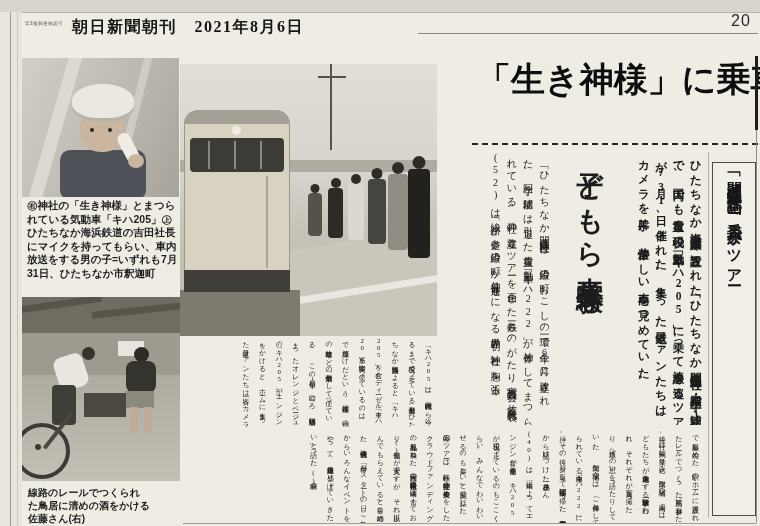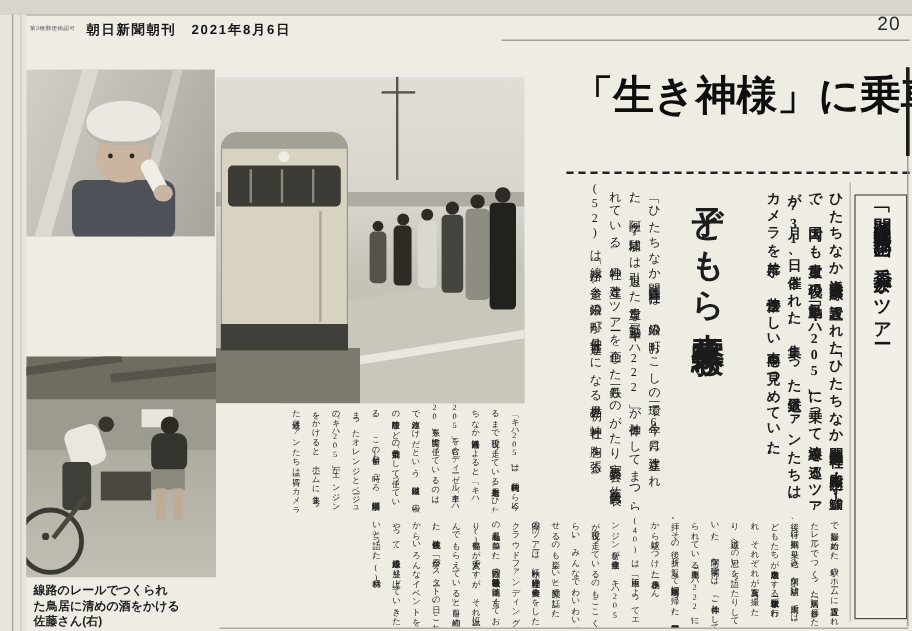--- a/index.html
+++ b/index.html
@@ -5,22 +5,22 @@
   html,body{margin:0;padding:0;background:#cfccc4;}
   .page{position:relative;width:760px;height:526px;background:#efece4;overflow:hidden;
         font-family:"Liberation Serif","DejaVu Serif",serif;color:#1c1c1c;}
   .abs{position:absolute;}
   
   .top-strip{left:0;top:0;width:760px;height:12px;background:#d8d5cd;border-bottom:1px solid #b3b0a8;}
   .left-margin{left:0;top:12px;width:22px;height:514px;background:#e8e5dd;}
   .fold1{left:10px;top:12px;width:1px;height:514px;background:#a39f96;}
   .fold2{left:17px;top:12px;width:1px;height:514px;background:#c9c6be;}
   .permit{left:25px;top:21px;width:46px;font:4.5px "Liberation Sans",sans-serif;color:#55534e;letter-spacing:.5px;}
-  .edition{left:72px;top:17px;font-family:Liberation Sans, sans-serif;
-           font-size:11px;font-weight:bold;letter-spacing:1.5px;color:#151515;}
+  .edition{left:72px;top:17px;font-family:Liberation Serif, serif;
+           font-size:16px;font-weight:bold;letter-spacing:1.5px;color:#151515;}
   .masthead{left:466px;top:11px;font-size:22px;color:#96928a;letter-spacing:30px;white-space:nowrap;}
   .pageno{left:731px;top:12px;font-family:"Liberation Sans",sans-serif;font-size:16px;color:#2a2a2a;letter-spacing:1px;text-align:right;}
   .header-rule{left:418px;top:33px;width:340px;height:1px;background:#8c8880;}
   
   .hl{left:477px;width:282px;font-weight:bold;color:#0e0e0e;font-size:34px;letter-spacing:0px;white-space:nowrap;}
   .hl1{top:57px;} .hl2{top:99px;}
   .dashed-rule{left:472px;top:143px;width:286px;border-top:2.5px dashed #262624;}
   .right-bar-dark{left:755px;top:56px;width:3px;height:74px;background:#1d1c1a;}
   .right-bar-light{left:756px;top:130px;width:1px;height:392px;background:#8f8c84;}
   .colrule{left:708px;top:152px;width:1px;height:366px;background:#b3b0a7;}
@@ -131,20 +131,21 @@
     <div class="pole2"></div>
     <div class="shirt"></div>
     <div class="face"></div>
     <div class="eye1"></div>
     <div class="eye2"></div>
     <div class="hat"></div>
     <div class="mic"></div>
     <div class="hand"></div>
   </div>
 
+  <div class="abs cap cap1">㊨神社の「生き神様」とまつられている気動車「キハ205」㊤ひたちなか海浜鉄道の吉田社長にマイクを持ってもらい、車内放送をする男の子=いずれも7月31日、ひたちなか市釈迦町</div>
 
   <div class="abs photo ph2">
     <div class="skyline"></div>
     <div class="pole"></div>
     <div class="crossarm"></div>
     <div class="platform"></div>
     <div class="edge"></div>
     <div class="track"></div>
     <div class="train"></div>
     <div class="troof"></div>

